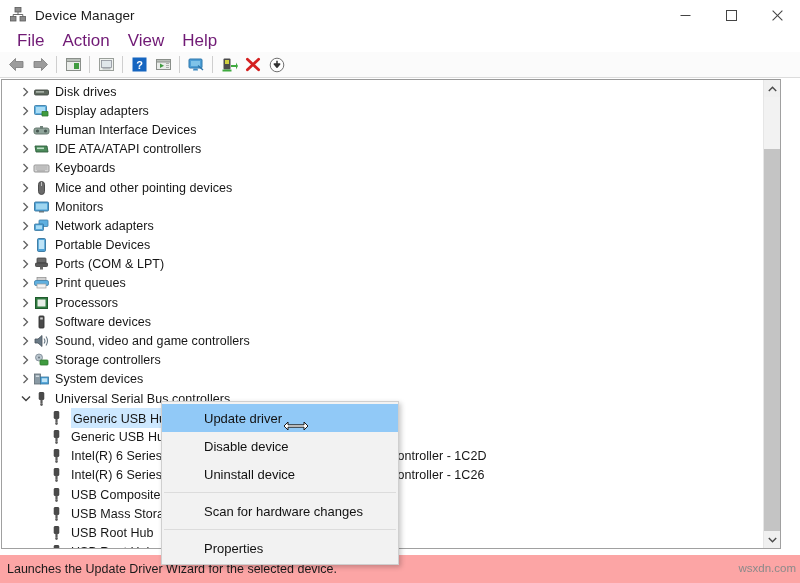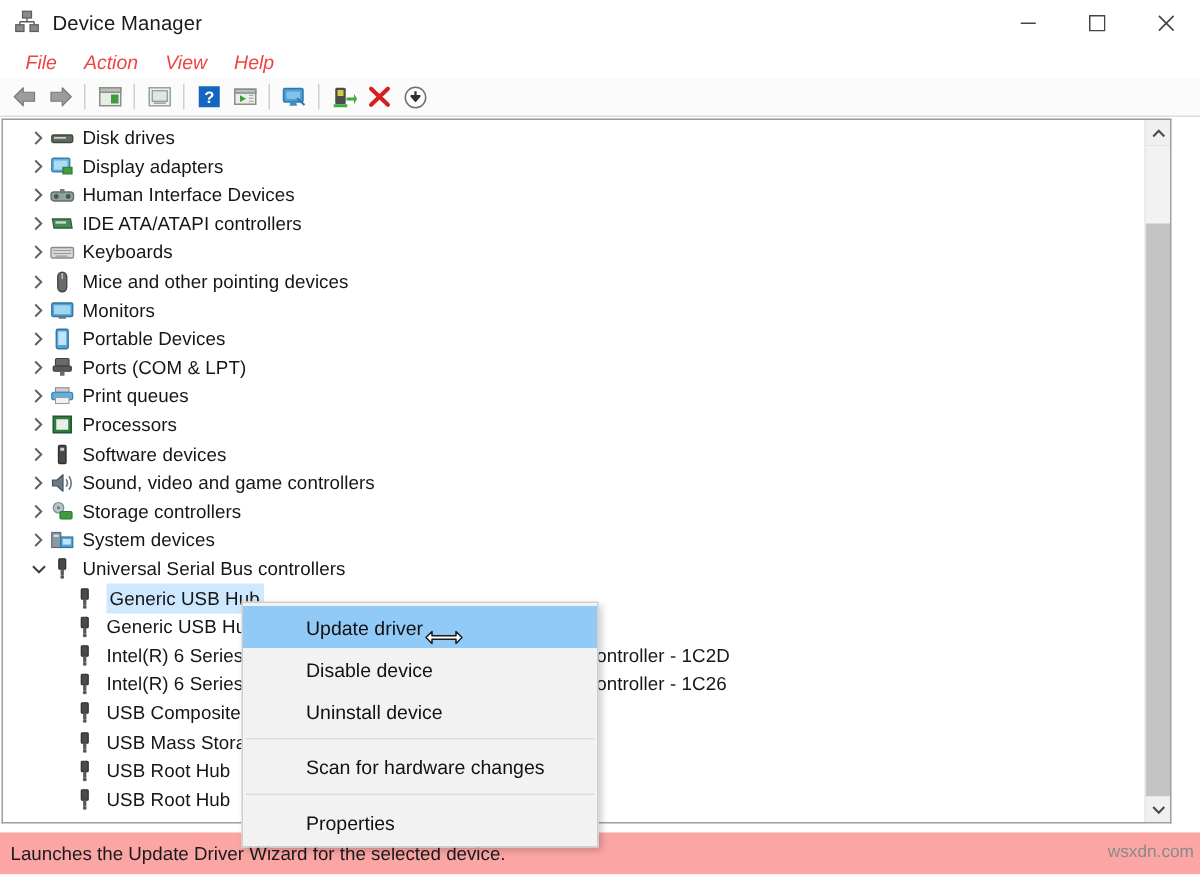--- a/index.html
+++ b/index.html
@@ -58,25 +58,24 @@
     position: absolute;
     left: 0; top: 30px;
     width: 800px; height: 22px;
     background: #ffffff;
     display: flex;
     align-items: center;
     padding-left: 8px;
     box-sizing: border-box;
   }
   .menuitem {
-    font-size: 13px;
-    color: #ef4444;
+    font-size: 17px;
+    color: #701a75;
     padding: 2px 9px;
     cursor: default;
-    font-style: italic;
   }
 
   
   .toolbar {
     position: absolute;
     left: 0; top: 52px;
     width: 800px; height: 26px;
     background: #fbfbfb;
     border-bottom: 1px solid #dcdcdc;
     display: flex;
@@ -469,20 +468,35 @@
         <div class="devicon">
           <svg width="17" height="16" viewBox="0 0 17 16">
               <rect x="1.5" y="3" width="14" height="9" rx="1" fill="#4fa3d8" stroke="#35749d" stroke-width="0.9"></rect>
               <rect x="3" y="4.5" width="11" height="6" fill="#9fd6f0"></rect>
               <rect x="6" y="12" width="5" height="1.5" fill="#6b7a82"></rect>
             </svg>
         </div>
         <span class="rowlabel">Monitors</span>
       </div>
 
+      <div class="row lvl0">
+        <div class="chev">
+          <svg width="7" height="10" viewBox="0 0 7 10">
+              <path d="M1.5 1 L5.5 5 L1.5 9" fill="none" stroke="#606060" stroke-width="1.3"></path>
+            </svg>
+        </div>
+        <div class="devicon">
+          <svg width="17" height="16" viewBox="0 0 17 16">
+              <rect x="6" y="2" width="9" height="6.5" rx="0.8" fill="#5fb0e0" stroke="#3e7fa8" stroke-width="0.8"></rect>
+              <rect x="1.5" y="6" width="9" height="6.5" rx="0.8" fill="#4fa3d8" stroke="#35749d" stroke-width="0.8"></rect>
+              <rect x="3" y="7.3" width="6" height="3.8" fill="#a9dcf5"></rect>
+            </svg>
+        </div>
+        <span class="rowlabel">Network adapters</span>
+      </div>
 
       <div class="row lvl0">
         <div class="chev">
           <svg width="7" height="10" viewBox="0 0 7 10">
               <path d="M1.5 1 L5.5 5 L1.5 9" fill="none" stroke="#606060" stroke-width="1.3"></path>
             </svg>
         </div>
         <div class="devicon">
           <svg width="17" height="16" viewBox="0 0 17 16">
               <rect x="4.5" y="1.5" width="8" height="13" rx="1.2" fill="#4fa3d8" stroke="#35749d" stroke-width="0.9"></rect>

